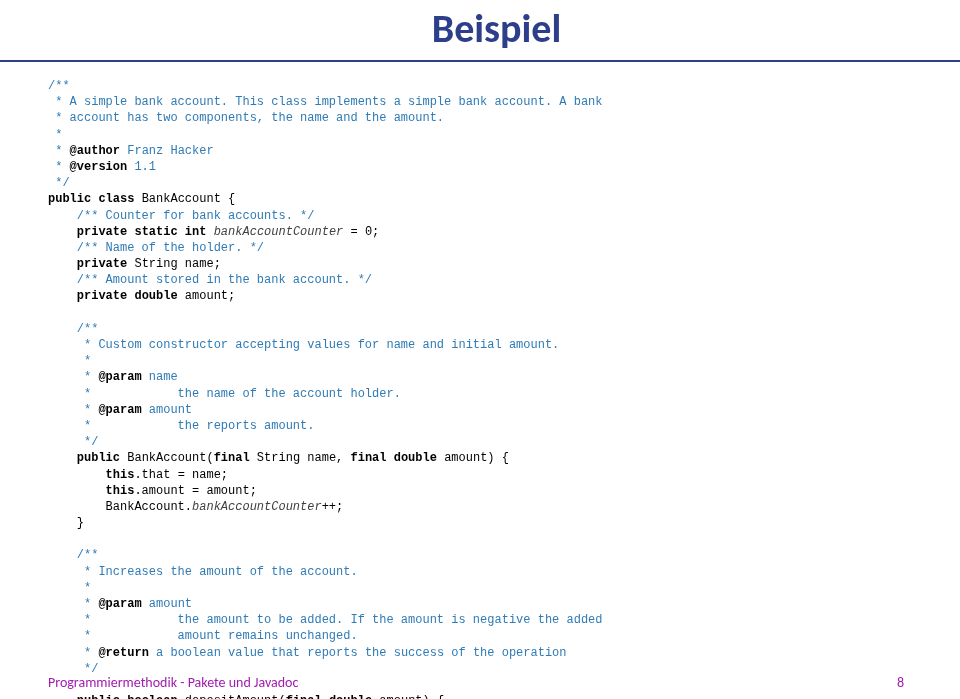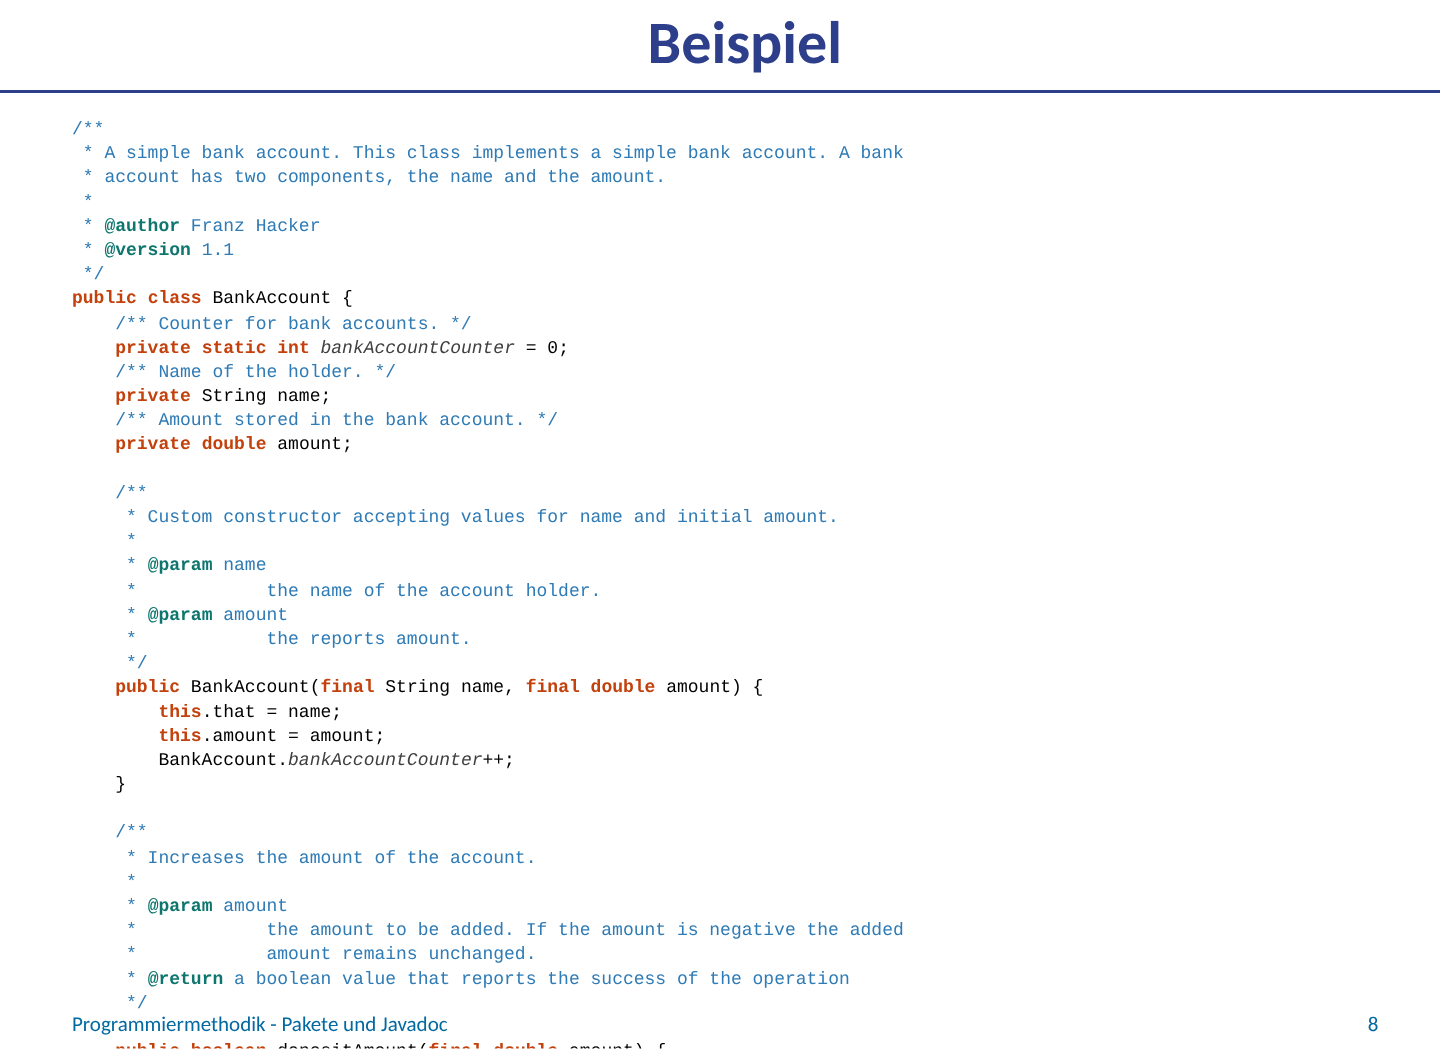--- a/index.html
+++ b/index.html
@@ -30,30 +30,30 @@
   }
   .code-block {
     font-family: Consolas, "Courier New", monospace;
     font-size: 12px;
     line-height: 1.35;
     white-space: pre;
     padding: 16px 0 0 48px;
     color: #000;
   }
   .c  { color: #2f7bb5; }     
-  .kw { color: #c2410c; font-weight: bold; }
-  .tag{ color: #0f766e; font-weight: bold; }
+  .kw { color: #000000; font-weight: bold; }
+  .tag{ color: #000000; font-weight: bold; }
   .it { color: #404040; font-style: italic; }
   .footer {
     position: absolute;
     bottom: 8px;
     left: 48px;
-    right: 41px;
+    right: 56px;
     font-size: 14px;
-    color: #0369a1;
+    color: #a21caf;
   }
   .footer .page {
     float: right;
   }
 </style>
 </head>
 <body>
 
 <div class="title-wrap">
   <div class="title">Beispiel</div>

